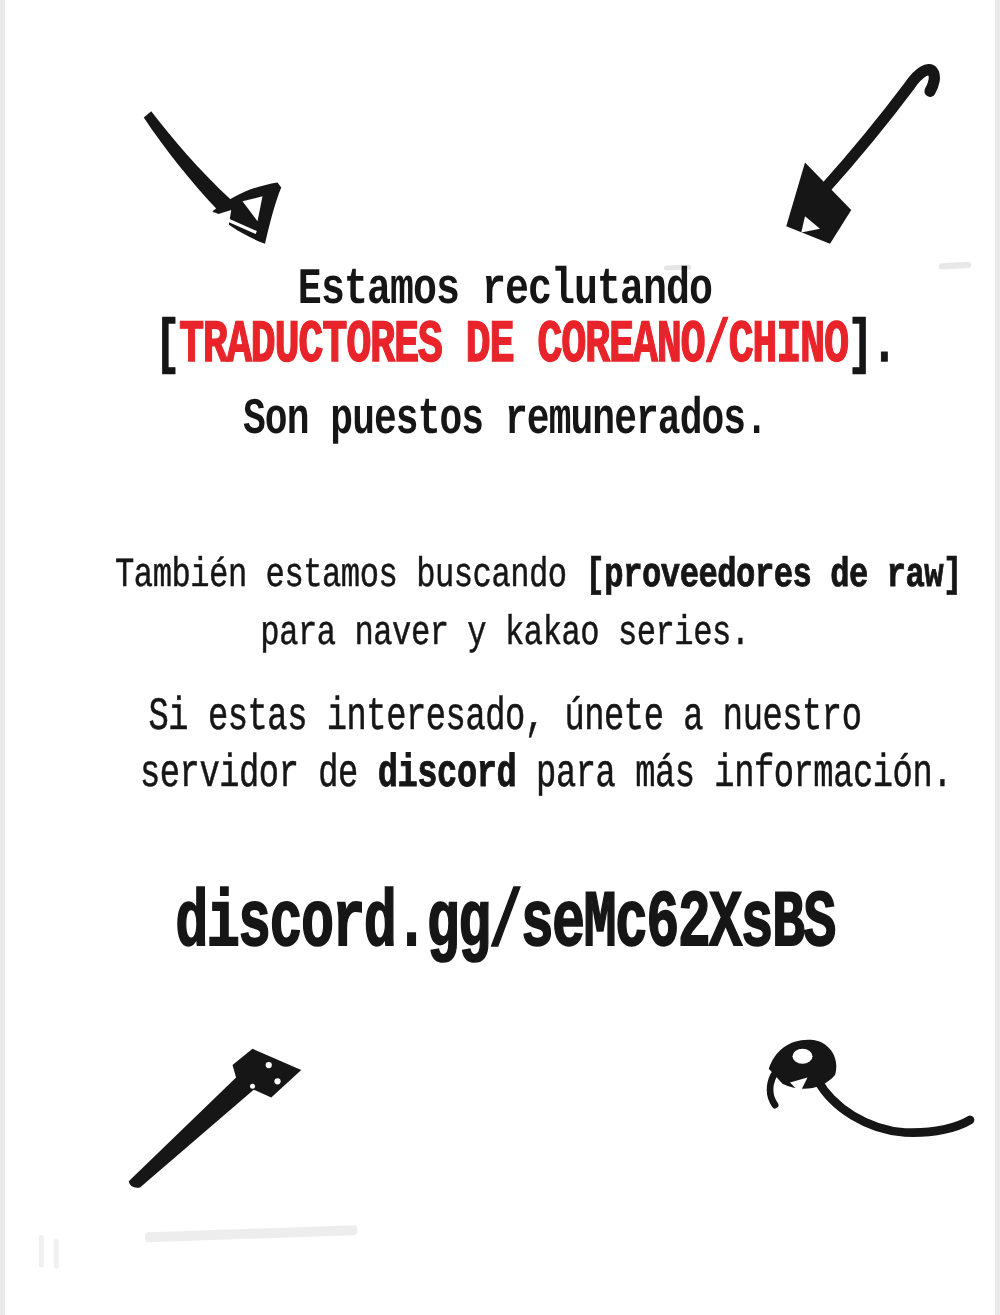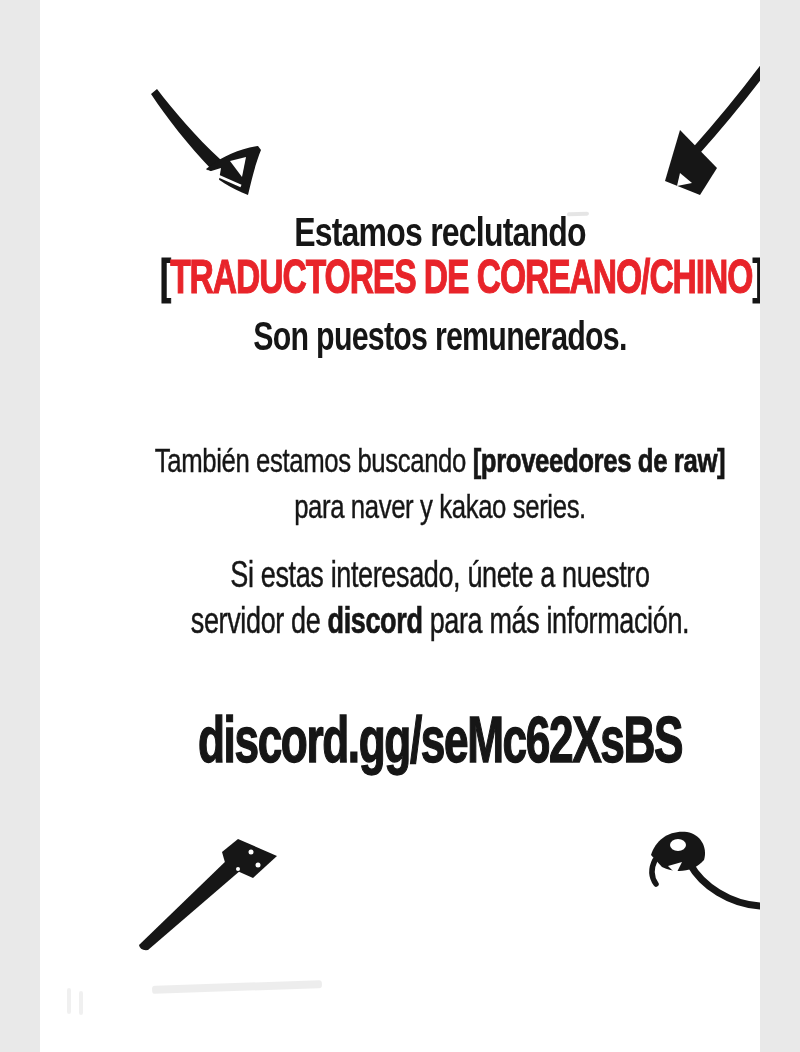--- a/index.html
+++ b/index.html
@@ -4,25 +4,25 @@
 <style>
   :root{
     --bg:#ffffff;
     --ink:#161616;
     --red:#e8242a;
   }
   *{margin:0;padding:0;box-sizing:border-box;}
   html,body{background:#e9e9e9;}
   .page{
     position:relative;
-    width:720px;height:1052px;
+    width:792px;height:1052px;
     background:var(--bg);
     overflow:hidden;
     margin:0 auto;
-    font-family:Liberation Sans, sans-serif;
+    font-family:Liberation Mono, monospace;
     color:var(--ink);
   }
   .line{
     position:absolute;left:0;width:800px;
     text-align:center;line-height:1;white-space:nowrap;
     color:var(--ink);
   }
   .l-estamos { top:212px; font-size:41px; font-weight:700; letter-spacing:-1px;  transform:scaleX(.78); }
   .l-red     { top:253px; font-size:48px; font-weight:800; letter-spacing:-1.5px;transform:scaleX(.70); -webkit-text-stroke:1.1px currentColor; }
   .l-red .red{ color:var(--red); }

